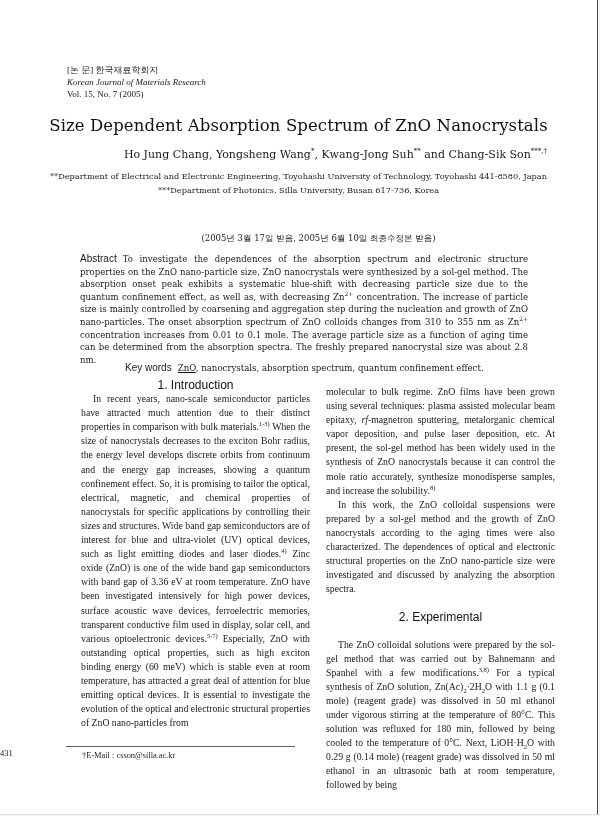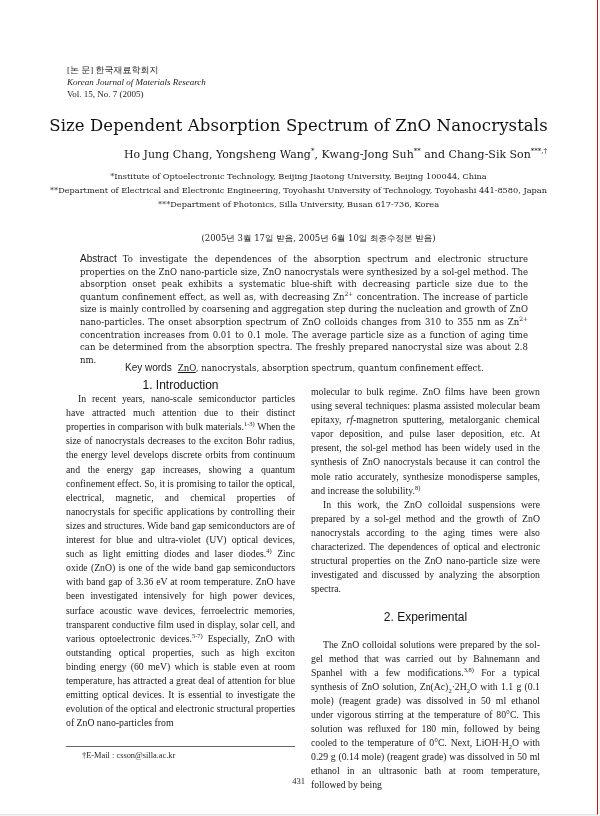--- a/index.html
+++ b/index.html
@@ -53,20 +53,21 @@
   .abstract sup { font-size: 6px; line-height: 0; }
   .keywords {
     position: absolute; left: 80px; width: 448px; top: 362px;
     font-size: 8.6px; font-family: "DejaVu Serif", serif; padding-left: 45px;
   }
   .keywords .u { text-decoration: underline; }
   .col {
     position: absolute; top: 378px; width: 229px;
     font-size: 9.75px; line-height: 14.1px; text-align: justify;
     color: #1a1a1a;
+    margin-left: 15px;
   }
   .col.left { left: 66px; }
   .col.right { left: 311px; top: 385px; }
   .col p { margin: 0; text-indent: 12px; }
   .col sup { font-size: 6.5px; line-height: 0; }
   .col sub { font-size: 6.5px; line-height: 0; }
   .sec {
     font-family: "Liberation Sans", sans-serif; font-size: 12px;
     text-align: center; text-indent: 0 !important;
     margin: 0 0 12px 0; color: #111;
@@ -74,43 +75,42 @@
   .col.right .sec { margin: 14px 0 13px 0; }
   .fnrule {
     position: absolute; left: 66px; top: 746px; width: 229px;
     height: 0; border-top: 1px solid #666;
   }
   .footnote {
     position: absolute; left: 82px; top: 751px;
     font-size: 8.4px; color: #222;
   }
   .pgnum {
-    position: absolute; left: 0; width: 597px; top: 776px;
-    text-align: center; font-size: 8.5px; color: #222;
+    position: absolute; left: 0; width: 597px; top: 748px;
+    font-size: 8.5px; color: #222;
   }
 </style>
 </head>
 <body>
 
 <div class="page">
 
   <div class="jhdr">
     <div>[논  문] 한국재료학회지</div>
     <div class="it">Korean Journal of Materials Research</div>
     <div>Vol. 15, No. 7 (2005)</div>
   </div>
 
   <div class="title">Size Dependent Absorption Spectrum of ZnO Nanocrystals</div>
 
   <div class="authors">
     <span>Ho Jung Chang</span><span>, </span><span>Yongsheng Wang</span><sup>*</sup><span>, </span><span>Kwang-Jong Suh</span><sup>**</sup><span style="white-space:pre"> and </span><span>Chang-Sik Son</span><sup>***,†</sup>
   </div>
 
   <div class="affil">
-    <div>*Institute of Optoelectronic Technology, Beijing Jiaotong University, Beijing 100044, China</div>
     <div>**Department of Electrical and Electronic Engineering, Toyohashi University of Technology, Toyohashi 441-8580, Japan</div>
     <div>***Department of Photonics, Silla University, Busan 617-736, Korea</div>
   </div>
 
   <div class="received">(2005년 3월 17일 받음, 2005년 6월 10일 최종수정본 받음)</div>
 
   <div class="abstract">
     <span class="lbl">Abstract</span><span>To investigate the dependences of the absorption spectrum and electronic structure properties on the ZnO nano-particle size, ZnO nanocrystals were synthesized by a sol-gel method. The absorption onset peak exhibits a systematic blue-shift with decreasing particle size due to the quantum confinement effect, as well as, with decreasing Zn</span><sup>2+</sup><span> concentration. The increase of particle size is mainly controlled by coarsening and aggregation step during the nucleation and growth of ZnO nano-particles. The onset absorption spectrum of ZnO colloids changes from 310 to 355 nm as Zn</span><sup>2+</sup><span> concentration increases from 0.01 to 0.1 mole. The average particle size as a function of aging time can be determined from the absorption spectra. The freshly prepared nanocrystal size was about 2.8 nm.</span>
   </div>
 

